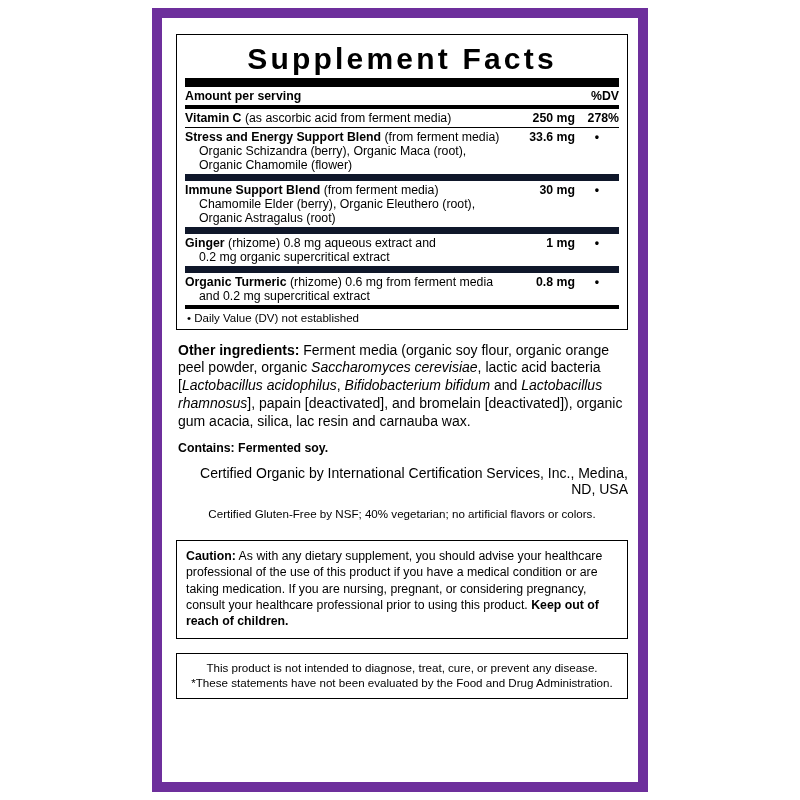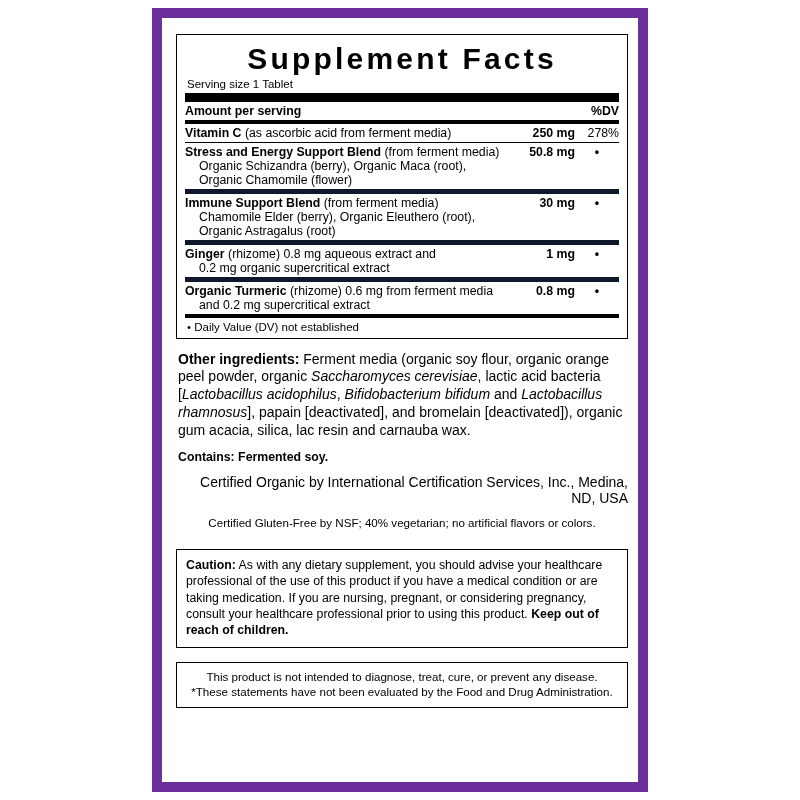--- a/index.html
+++ b/index.html
@@ -63,25 +63,25 @@
     width: 100%;
     border-collapse: collapse;
     font-size: 12.3px;
   }
   table.sf td {
     vertical-align: top;
     padding: 2px 0 2px 0;
   }
   .c-name { text-align: left; padding-right: 4px; }
   .c-amt  { text-align: right; white-space: nowrap; width: 64px; font-weight: bold;}
-  .c-dv   { text-align: right; white-space: nowrap; width: 44px; font-weight: normal;}
+  .c-dv   { text-align: right; white-space: nowrap; width: 44px; font-weight: bold;}
   .bold { font-weight: bold; }
   .reg  { font-weight: normal; }
   .indent { padding-left: 14px; display: block; }
-  .row-line td { border-top: 5px solid #0f172a; }
+  .row-line td { border-top: 7px solid #0f172a; }
   .dot { text-align: center; font-weight: bold; }
 
   .hdr-row td {
     font-size: 12.3px;
     font-weight: bold;
     padding-top: 1px;
     padding-bottom: 1px;
   }
   .hdr-left { text-align: left; }
   .hdr-right { text-align: right; }
@@ -146,21 +146,20 @@
   }
 </style>
 </head>
 <body>
 
 <div class="label-frame">
   <div class="inner">
 
     <div class="sf-panel">
       <div class="sf-title">Supplement Facts</div>
-      <div class="sf-serving">Serving size 1 Tablet</div>
 
       <div class="rule-thick"></div>
 
       <table class="sf">
         <tbody>
             <tr class="hdr-row">
           <td class="hdr-left">Amount per serving</td>
           <td class="hdr-right" colspan="2">%DV</td>
         </tr>
       </tbody>
@@ -184,21 +183,21 @@
       <div class="rule-thin"></div>
 
       <table class="sf">
 
         <tbody>
             <tr>
           <td class="c-name">
             <span class="bold">Stress and Energy Support Blend</span><span class="reg"> (from ferment media)</span>
             <span class="reg indent">Organic Schizandra (berry), Organic Maca (root), Organic Chamomile (flower)</span>
           </td>
-          <td class="c-amt">50.8 mg</td>
+          <td class="c-amt">33.6 mg</td>
           <td class="c-dv dot">•</td>
         </tr>
 
         <tr class="row-line">
           <td class="c-name">
             <span class="bold">Immune Support Blend</span><span class="reg"> (from ferment media)</span>
             <span class="reg indent">Chamomile Elder (berry), Organic Eleuthero (root), Organic Astragalus (root)</span>
           </td>
           <td class="c-amt">30 mg</td>
           <td class="c-dv dot">•</td>

